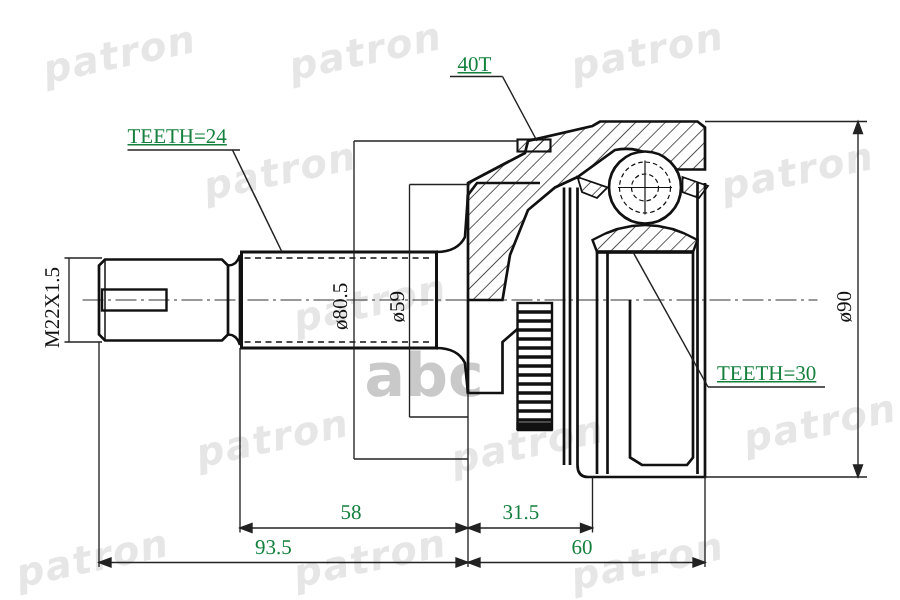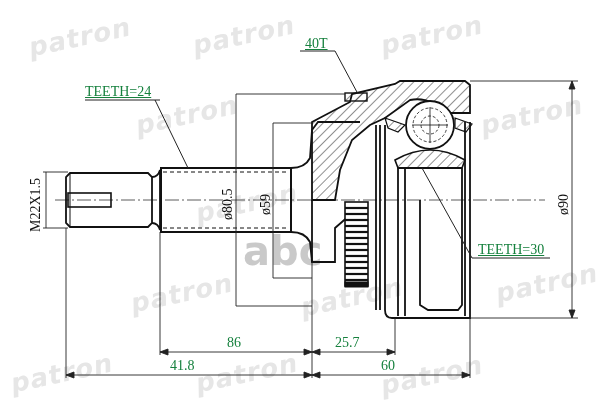--- a/index.html
+++ b/index.html
@@ -159,17 +159,17 @@
 
   <div class="lbl ul" style="left:85px;top:84px;text-decoration:underline;">TEETH=24</div>
   <div class="lbl ul" style="left:305px;top:36px;">40T</div>
   <div class="lbl ul" style="left:478px;top:242px;text-align:center;">TEETH=30</div>
 
   <div class="vlbl" style="left:28px;top:232px;">M22X1.5</div>
   <div class="vlbl" style="left:220px;top:220px;">ø80.5</div>
   <div class="vlbl" style="left:258px;top:215px;">ø59</div>
   <div class="vlbl" style="left:556px;top:215px;">ø90</div>
 
-  <div class="lbl" style="left:227px;top:335px;">86</div>
-  <div class="lbl" style="left:170px;top:358px;">41.8</div>
-  <div class="lbl" style="left:335px;top:335px;">25.7</div>
+  <div class="lbl" style="left:227px;top:335px;">58</div>
+  <div class="lbl" style="left:170px;top:358px;">93.5</div>
+  <div class="lbl" style="left:335px;top:335px;">31.5</div>
   <div class="lbl" style="left:381px;top:358px;">60</div>
 </div>
 
 </body></html>

